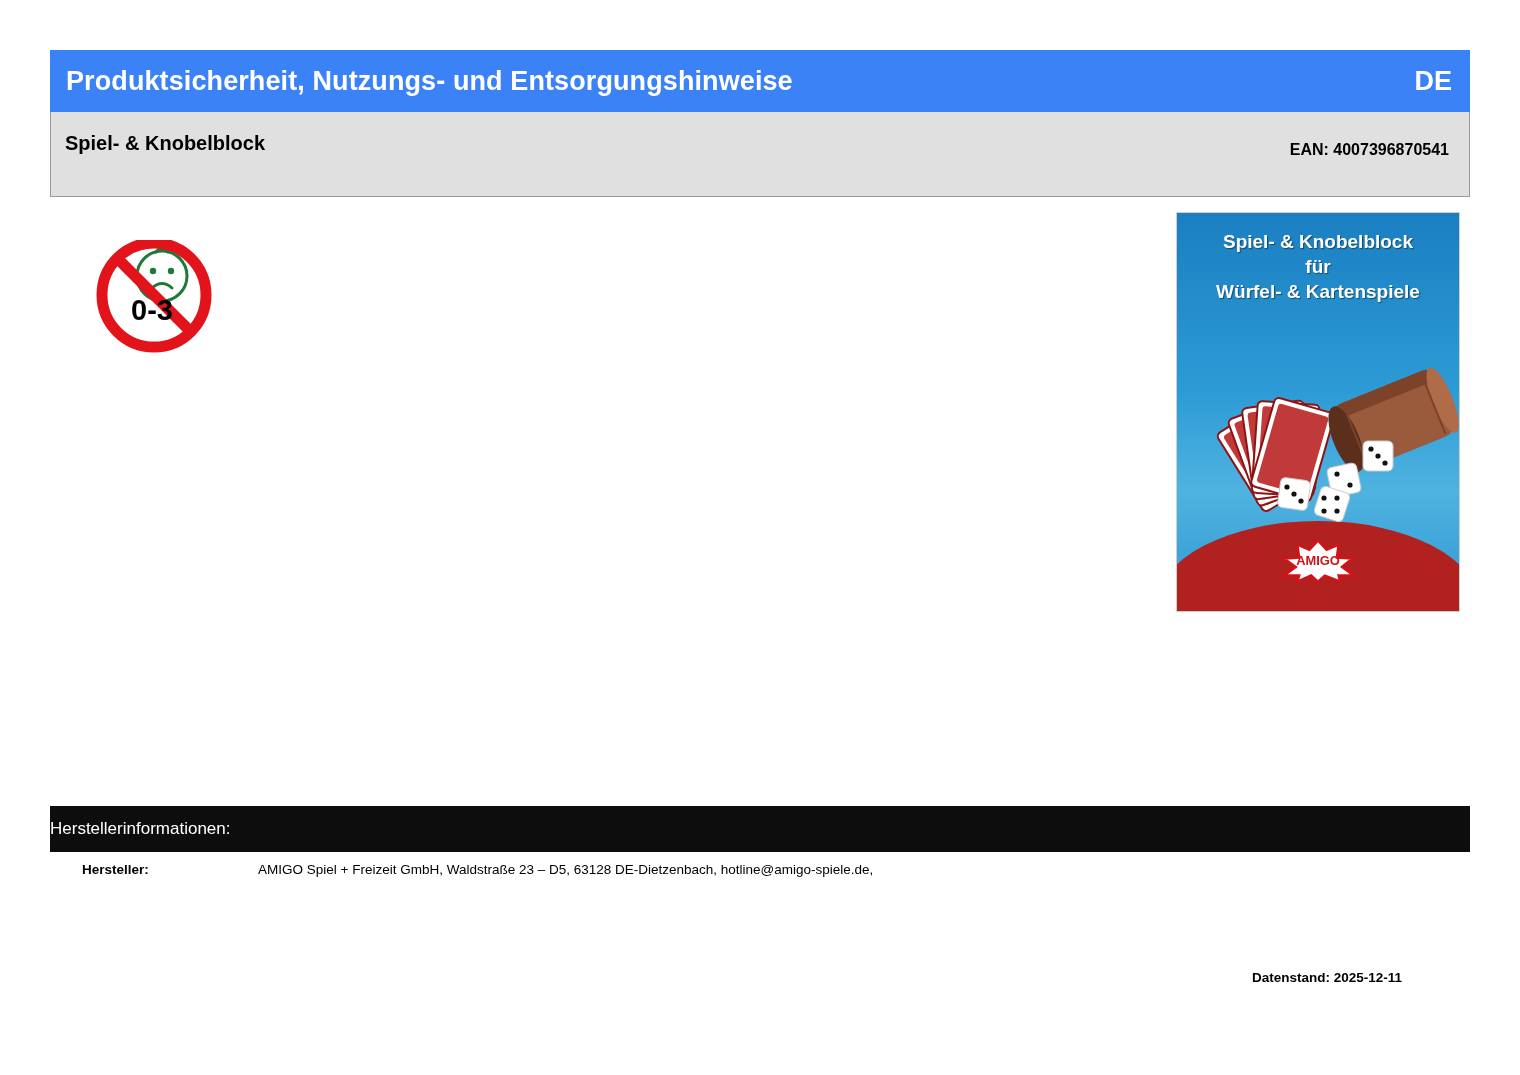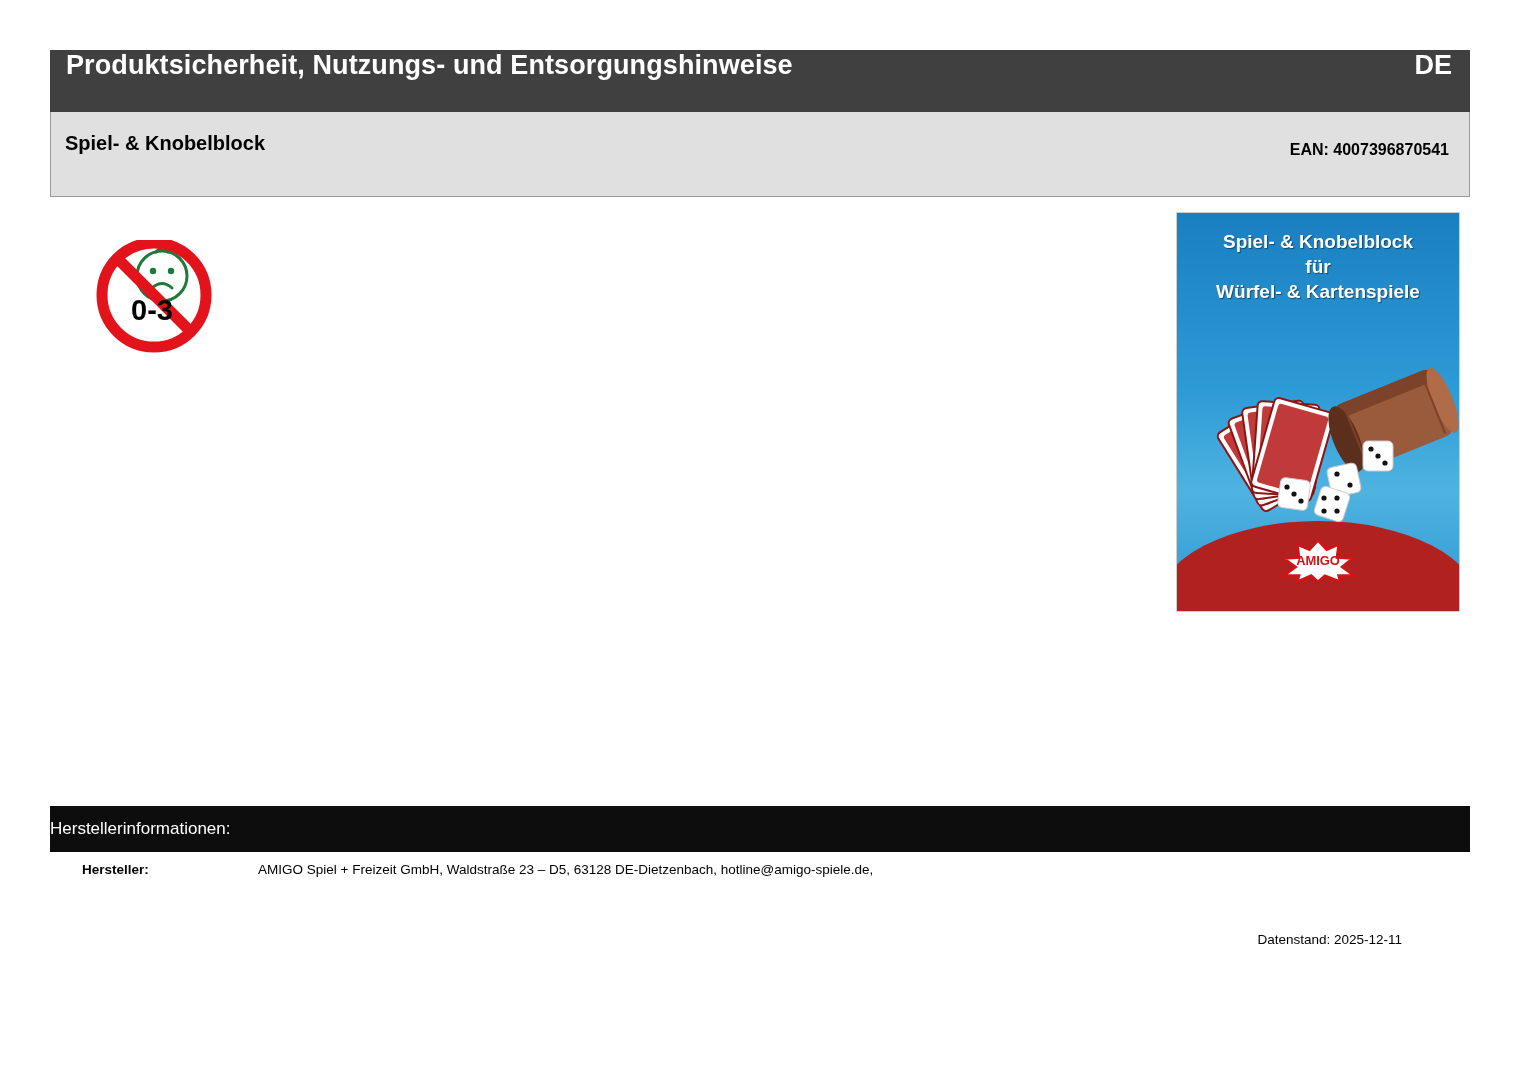--- a/index.html
+++ b/index.html
@@ -23,24 +23,24 @@
     height: 1075px;
   }
 
   
   .header-bar {
     position: absolute;
     left: 50px;
     top: 50px;
     width: 1420px;
     height: 62px;
-    background: #404040;
+    background: #3b82f6;
     color: #ffffff;
     display: flex;
-    align-items: flex-start;
+    align-items: center;
     justify-content: space-between;
     box-sizing: border-box;
     padding: 0 18px 0 16px;
   }
   .header-title {
     font-size: 27px;
     font-weight: bold;
     letter-spacing: 0.1px;
     white-space: nowrap;
   }
@@ -174,22 +174,23 @@
   }
   .manu-value {
     position: absolute;
     left: 208px;
     top: 0;
   }
 
   .datenstand {
     position: absolute;
     right: 118px;
-    top: 932px;
+    top: 970px;
     font-size: 13.5px;
+    font-weight: bold;
   }
 </style>
 </head>
 <body>
 
 <div class="page">
 
   <div class="header-bar">
     <div class="header-title">Produktsicherheit, Nutzungs- und Entsorgungshinweise</div>
     <div class="header-lang">DE</div>

